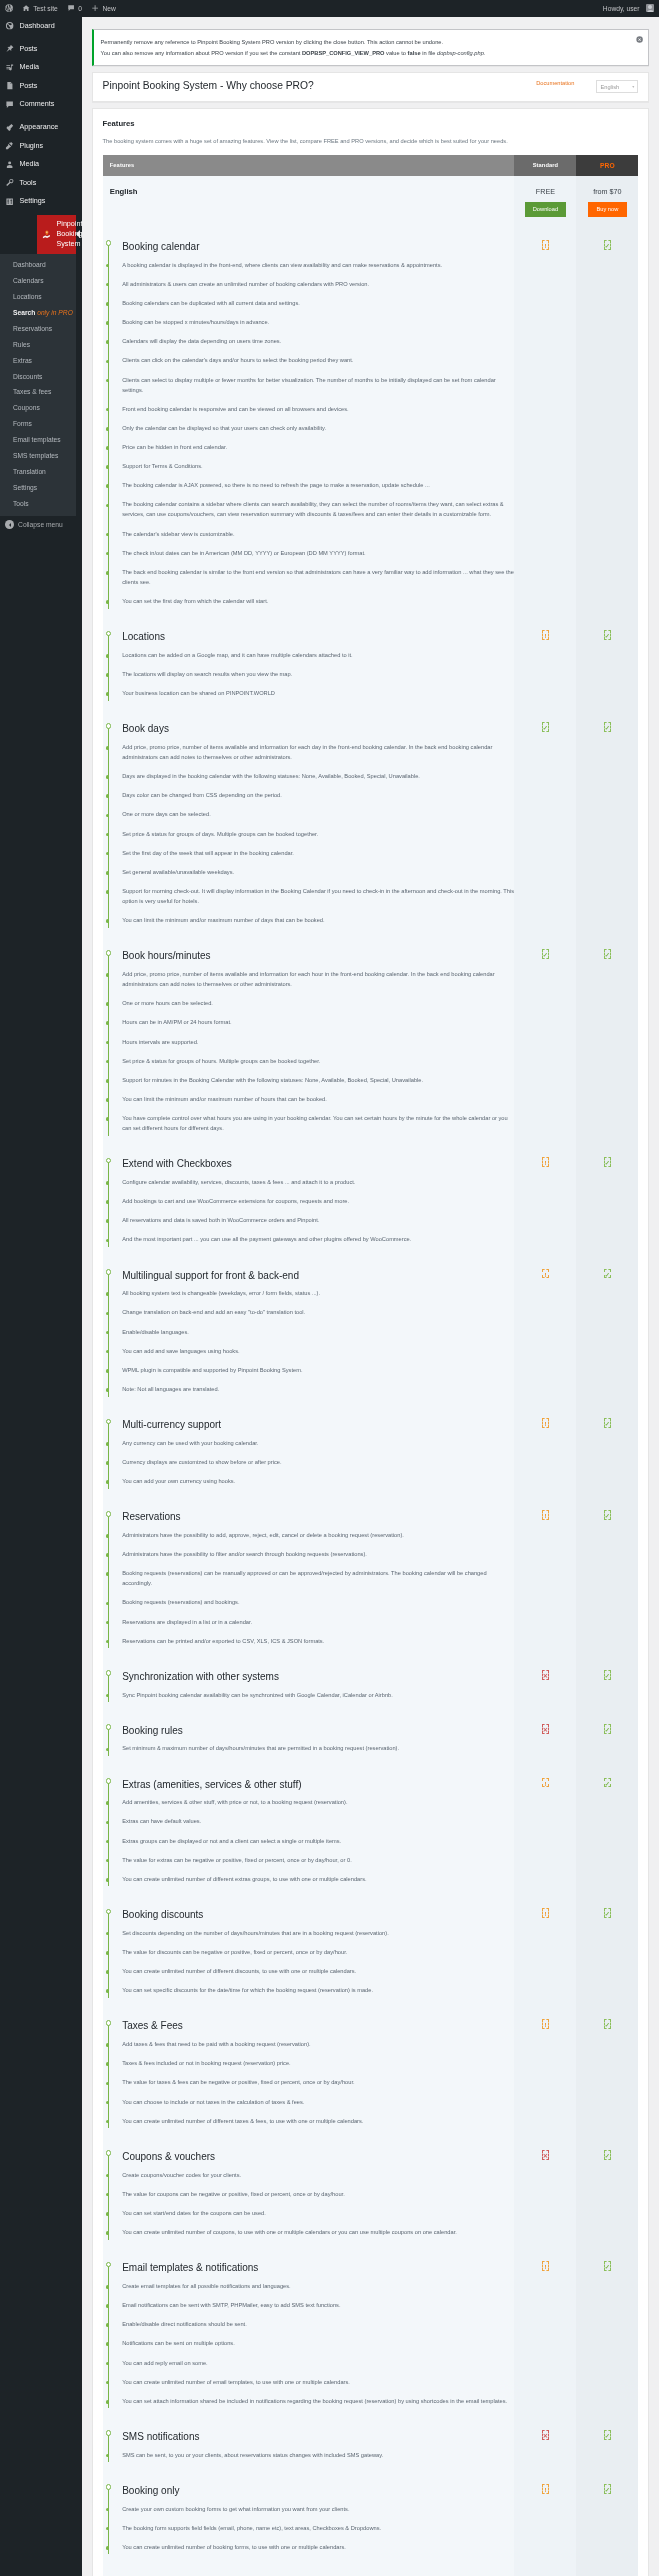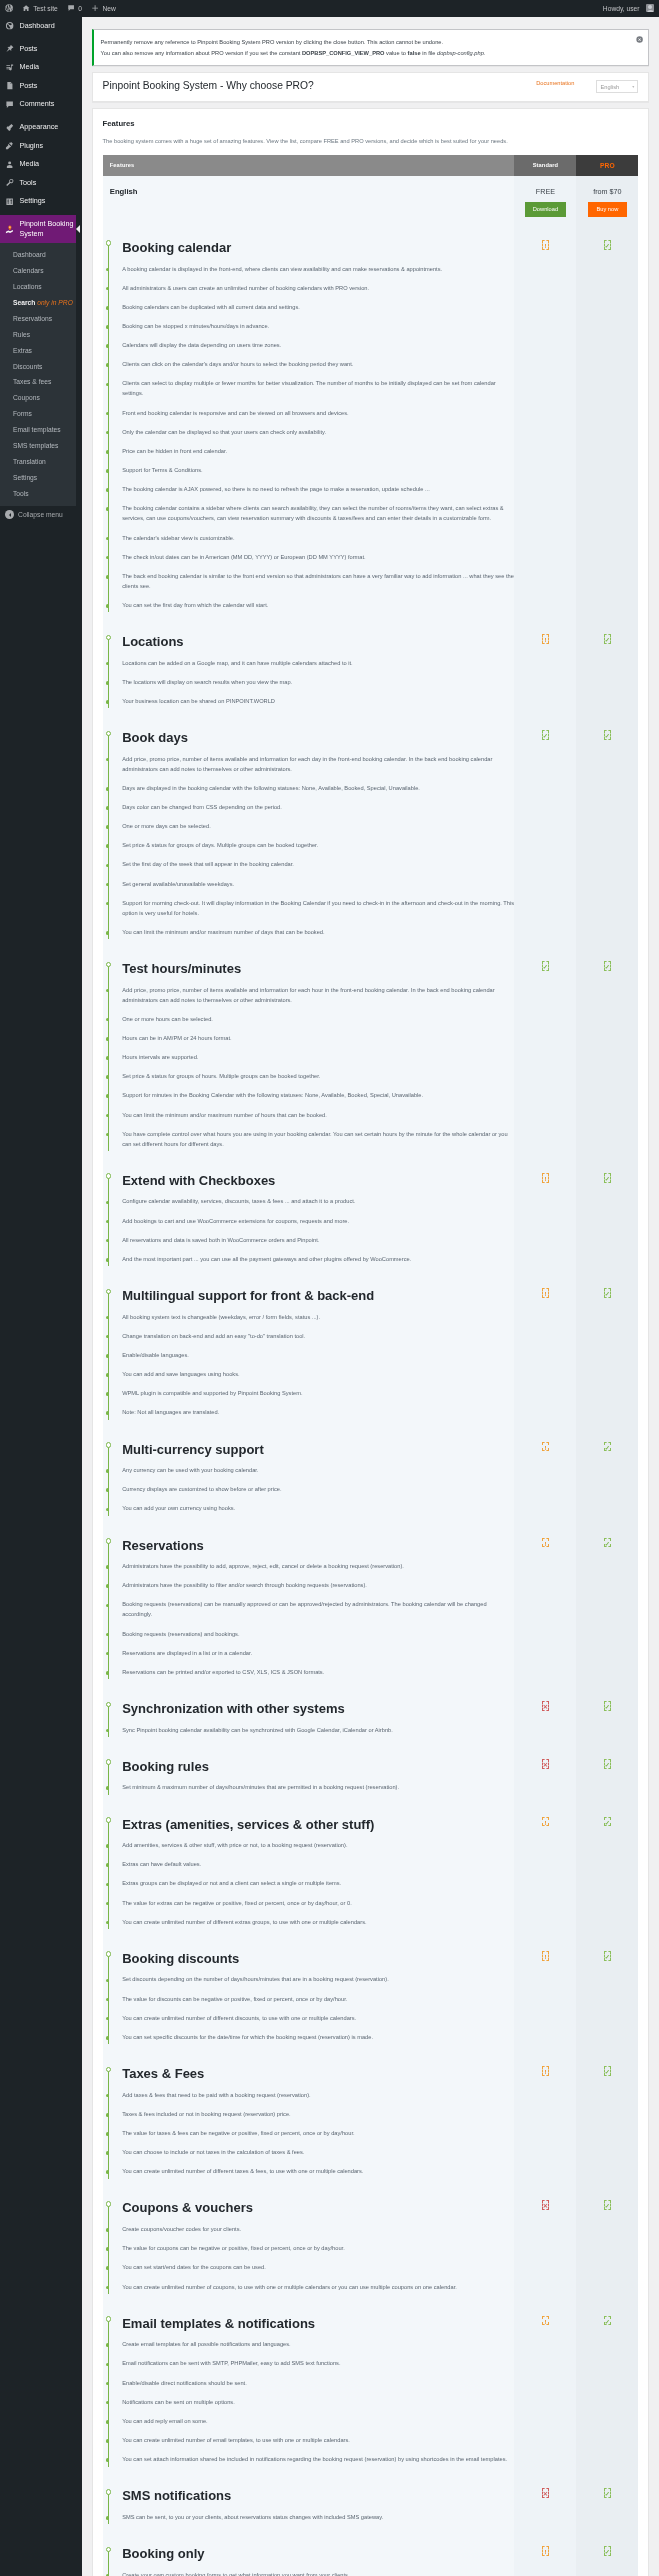--- a/index.html
+++ b/index.html
@@ -44,21 +44,21 @@
   #adminmenu{ width:76px; }
   .menu-top{
     display:flex; align-items:center; gap:4.6px;
     padding:4.1px 0 4.1px 4.6px; color:#f0f0f1; font-size:7.2px; line-height:1.4;
     position:relative; cursor:pointer;
   }
   .menu-top .mi{ width:10.3px; height:10.3px; flex:0 0 10.3px; display:flex; align-items:center; justify-content:center; }
   .menu-top .mi svg{ width:9.3px; height:9.3px; fill:#a7aaad; }
   .menu-top .label{ color:#f0f0f1; }
   .menu-sep{ height:4.6px; }
-  .menu-top.current{ background:#701a75; color:#fff; }
+  .menu-top.current{ background:#b91c1c; color:#fff;margin-left:37px; }
   .menu-top.current .label{ color:#fff; font-weight:400; }
   .menu-top.current:after{
     content:""; position:absolute; right:-4.1px; top:50%; margin-top:-4.1px;
     border:4.1px solid transparent; border-right-color:#f0f0f1;
   }
   .submenu{ background:#2c3338; padding:3.6px 0 4.1px 0; }
   .submenu a{
     display:block; padding:3.1px 0 3.1px 13px; font-size:6.7px; color:#b4b9be; text-decoration:none; line-height:1.45;
   }
   .submenu a.pro-row{ color:#f0f0f1; font-weight:700; }
@@ -145,21 +145,21 @@
   
   .grp td{ padding:0 7.2px; }
   .grp td.c-name{ padding:0; }
   .grp-inner{ padding:9.3px 0 9.3px 0; position:relative; }
 
   .tl{ position:relative; padding-left:19.6px; }
   .tl:before{
     content:""; position:absolute; left:5.7px; top:5.2px; bottom:3.1px; width:1px; background:#7ab648;
   }
   .grp-title{
-    position:relative; font-size:13px; font-weight:700; color:#23282d;
+    position:relative; font-size:10px; font-weight:400; color:#23282d;
     line-height:1.3; margin:0 0 3.1px 0; min-height:9.3px;
   }
   .grp-title:before{
     content:""; position:absolute; left:-16.5px; top:0.5px;
     width:5.7px; height:5.7px; border-radius:50%;
     background:#fff; border:1.5px solid #7ab648; box-sizing:border-box;
   }
   ul.tl-list{ list-style:none; margin:0; padding:0; }
   ul.tl-list li{
     position:relative; font-size:5.7px; line-height:1.75; color:#5a6570;
@@ -468,21 +468,21 @@
                     </div>
                   </div>
                 </td>
                 <td class="c-std"><span class="stat stat-ok">✓</span></td>
                 <td class="c-pro"><span class="stat stat-ok">✓</span></td>
               </tr>
               <tr class="grp">
                 <td class="c-name">
                   <div class="grp-inner">
                     <div class="tl">
-                      <div class="grp-title">Test hours/minutes</div>
+                      <div class="grp-title">Book hours/minutes</div>
                       <ul class="tl-list">
                         <li>Add price, promo price, number of items available and information for each hour in the front-end booking calendar. In the back end booking calendar administrators can add notes to themselves or other administrators.</li>
                         <li>One or more hours can be selected.</li>
                         <li>Hours can be in AM/PM or 24 hours format.</li>
                         <li>Hours intervals are supported.</li>
                         <li>Set price &amp; status for groups of hours. Multiple groups can be booked together.</li>
                         <li>Support for minutes in the Booking Calendar with the following statuses: None, Available, Booked, Special, Unavailable.</li>
                         <li>You can limit the minimum and/or maximum number of hours that can be booked.</li>
                         <li>You have complete control over what hours you are using in your booking calendar. You can set certain hours by the minute for the whole calendar or you can set different hours for different days.</li>
                       </ul>

